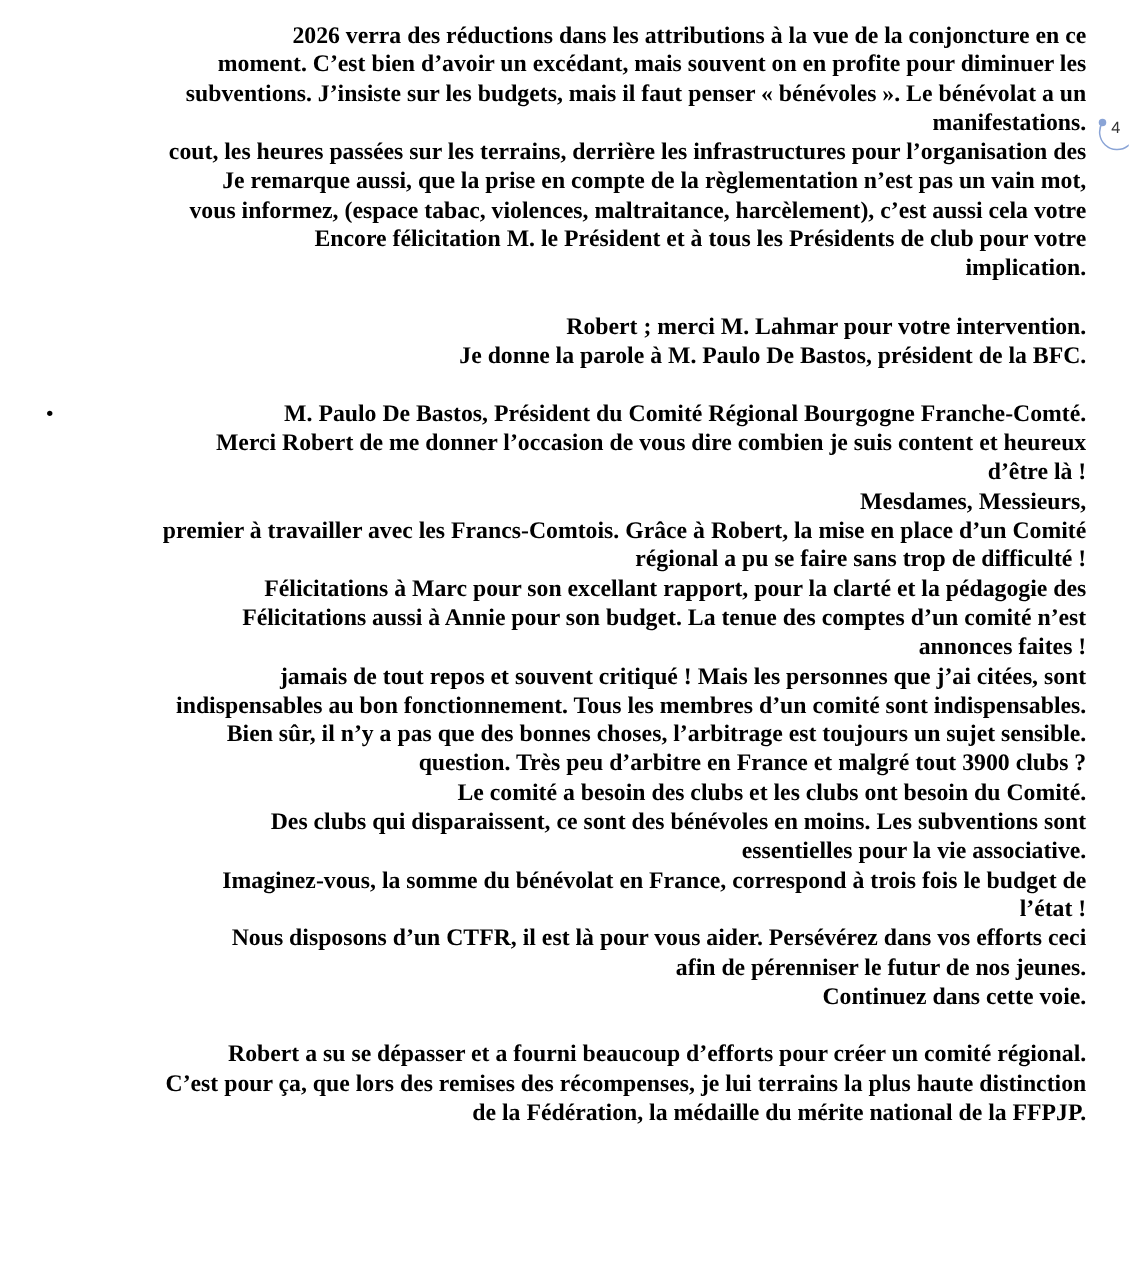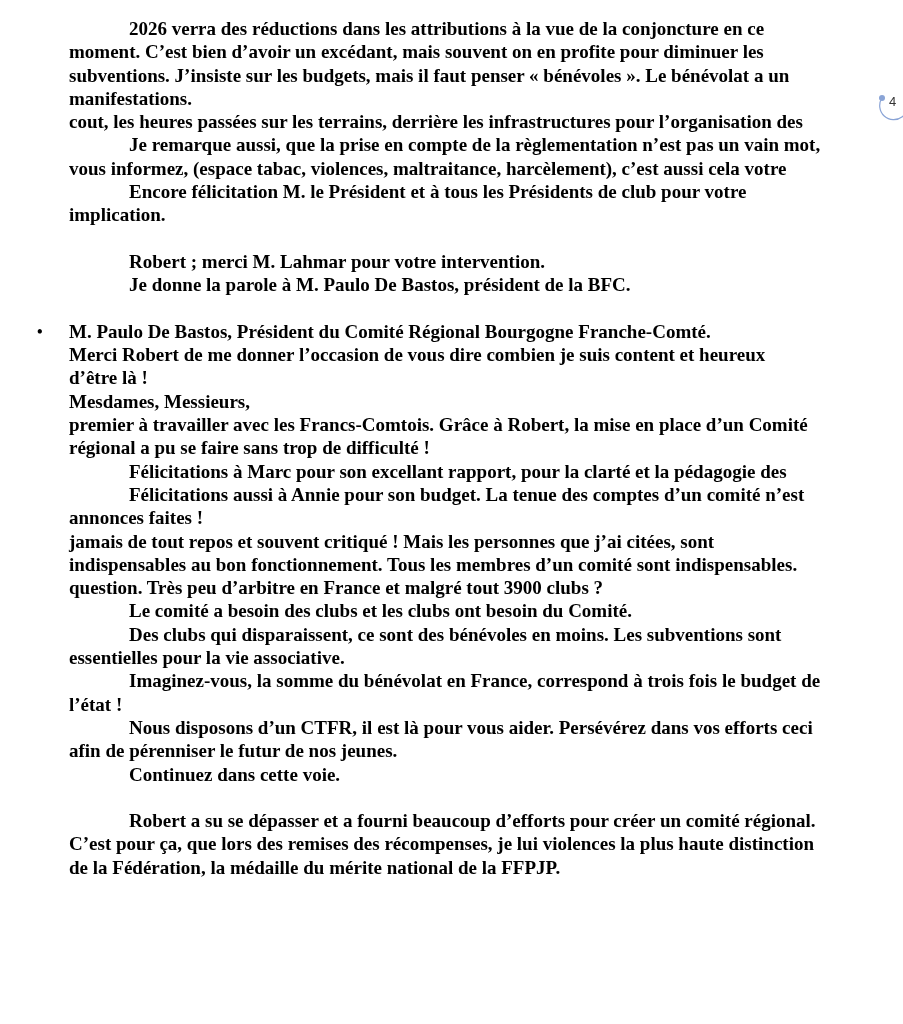--- a/index.html
+++ b/index.html
@@ -20,20 +20,21 @@
     }
     .page {
       position: absolute;
       left: 69px;
       top: 17px;
       width: 800px;
     }
     .line {
       white-space: nowrap;
       height: 23.3px;
+      text-align: right;
     }
     .indent {
       padding-left: 60px;
     }
     .blank {
       height: 23.3px;
     }
     .bullet-row {
       position: relative;
     }
@@ -90,32 +91,33 @@
   <div class="line">Merci Robert de me donner l’occasion de vous dire combien je suis content et heureux</div>
   <div class="line">d’être là !</div>
   <div class="line">Mesdames, Messieurs,</div>
   <div class="line">premier à travailler avec les Francs-Comtois. Grâce à Robert, la mise en place d’un Comité</div>
   <div class="line">régional a pu se faire sans trop de difficulté !</div>
   <div class="line indent">Félicitations à Marc pour son excellant rapport, pour la clarté et la pédagogie des</div>
   <div class="line indent">Félicitations aussi à Annie pour son budget. La tenue des comptes d’un comité n’est</div>
   <div class="line">annonces faites !</div>
   <div class="line">jamais de tout repos et souvent critiqué ! Mais les personnes que j’ai citées, sont</div>
   <div class="line">indispensables au bon fonctionnement. Tous les membres d’un comité sont indispensables.</div>
+  <div class="line indent">Bien sûr, il n’y a pas que des bonnes choses, l’arbitrage est toujours un sujet sensible.</div>
   <div class="line">question. Très peu d’arbitre en France et malgré tout 3900 clubs ?</div>
   <div class="line indent">Le comité a besoin des clubs et les clubs ont besoin du Comité.</div>
   <div class="line indent">Des clubs qui disparaissent, ce sont des bénévoles en moins. Les subventions sont</div>
   <div class="line">essentielles pour la vie associative.</div>
   <div class="line indent">Imaginez-vous, la somme du bénévolat en France, correspond à trois fois le budget de</div>
   <div class="line">l’état !</div>
   <div class="line indent">Nous disposons d’un CTFR, il est là pour vous aider. Persévérez dans vos efforts ceci</div>
   <div class="line">afin de pérenniser le futur de nos jeunes.</div>
   <div class="line indent">Continuez dans cette voie.</div>
   <div class="blank"></div>
   <div class="line indent">Robert a su se dépasser et a fourni beaucoup d’efforts pour créer un comité régional.</div>
-  <div class="line">C’est pour ça, que lors des remises des récompenses, je lui violences la plus haute distinction</div>
+  <div class="line">C’est pour ça, que lors des remises des récompenses, je lui terrains la plus haute distinction</div>
   <div class="line">de la Fédération, la médaille du mérite national de la FFPJP.</div>
 </div>
 
 <div class="page-badge">
   <svg width="30" height="32" viewBox="0 0 30 32">
     <path d="M 6 5 A 14 14 0 1 0 30 6" fill="none" stroke="#8aa4d6" stroke-width="1.2"></path>
     <circle cx="6" cy="5" r="3" fill="#8aa4d6"></circle>
   </svg>
   <span class="page-num">4</span>
 </div>

